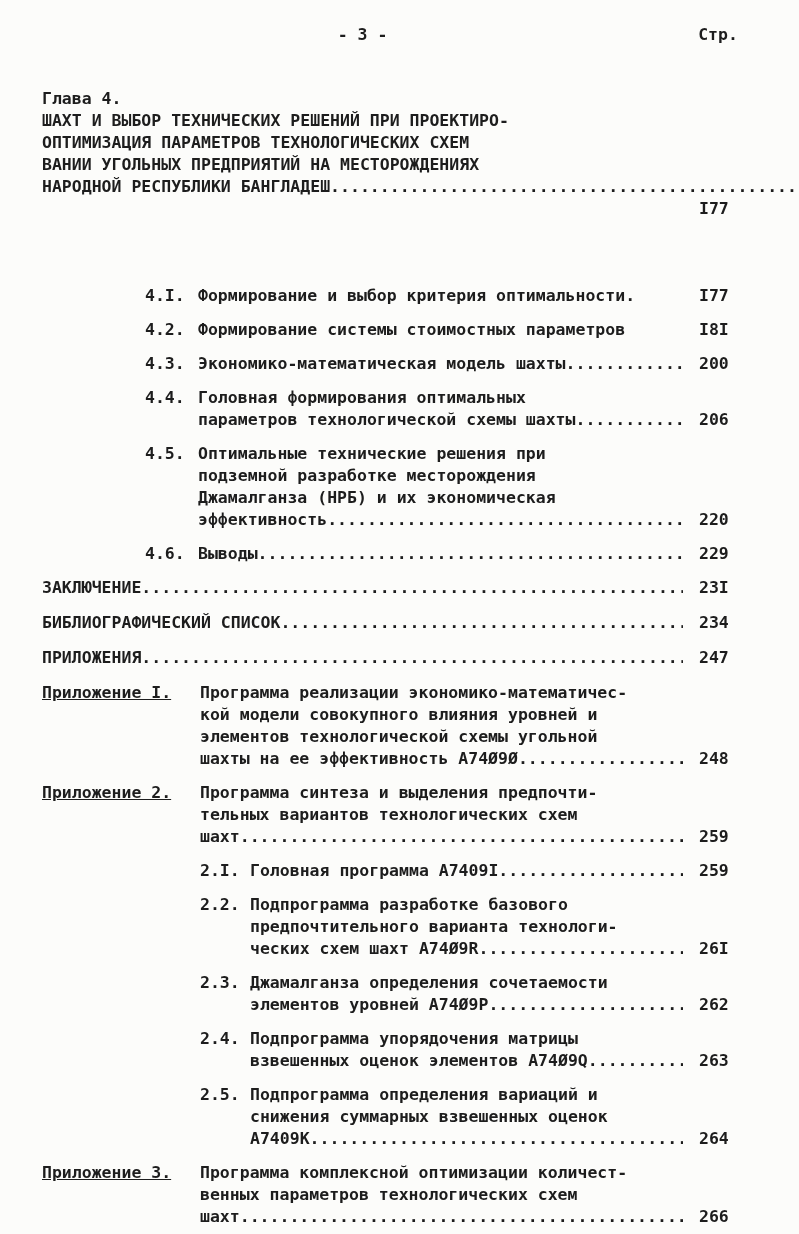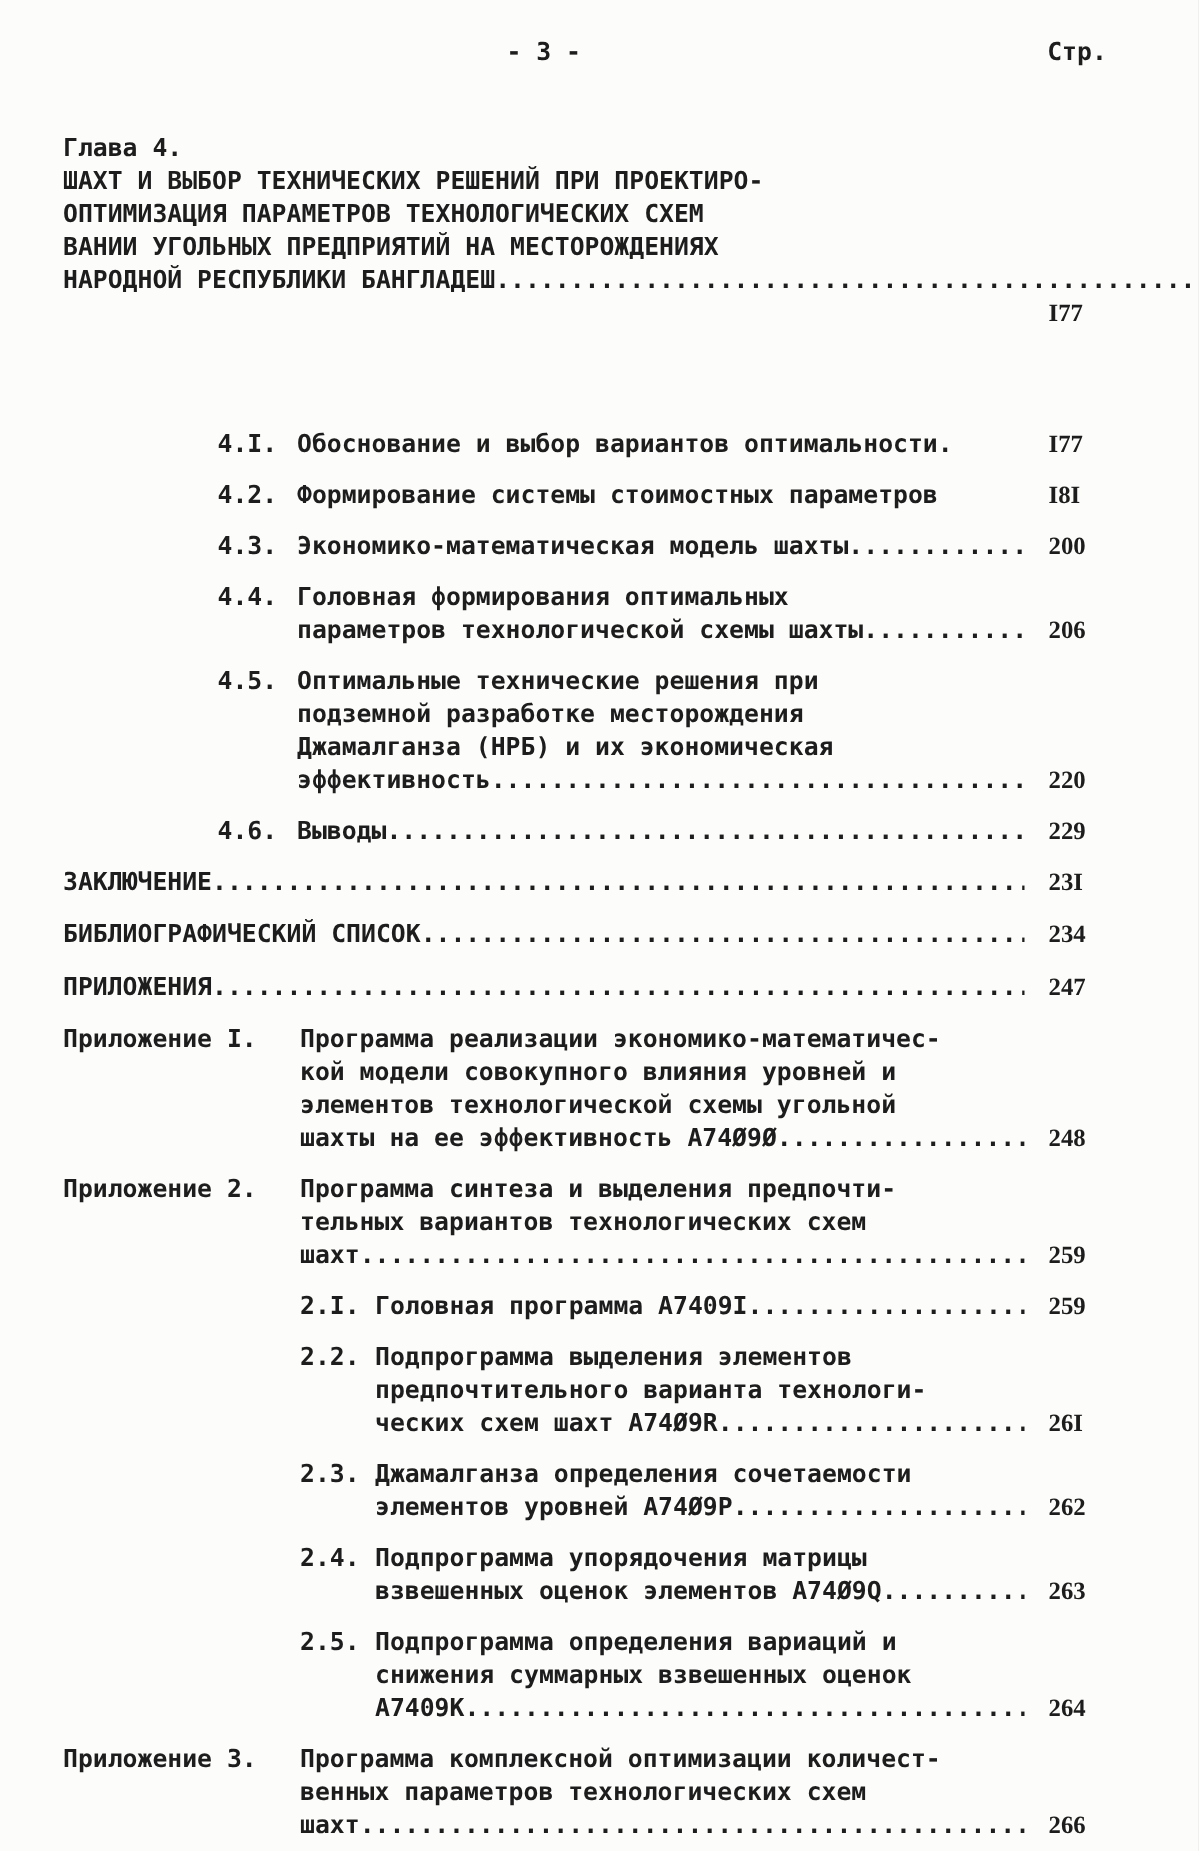--- a/index.html
+++ b/index.html
@@ -49,42 +49,41 @@
     flex: 1 1 auto;
     min-width: 0;
   }
   .entry-page {
     flex: 0 0 70px;
     width: 70px;
     padding-left: 16px;
     box-sizing: border-box;
     align-self: flex-end;
     white-space: nowrap;
-    font-family: Liberation Serif, serif;
   }
   .line { white-space: nowrap; }
   .line.with-leader {
     display: flex;
     text-align: center;
   }
   .line-text { flex: 0 0 auto; }
   .leader {
     flex: 1 1 auto;
     overflow: hidden;
     white-space: nowrap;
   }
   .leader::before {
     content: "..........................................................................................";
   }
   
   .level-chapter .entry-label   { width: 103px; }
   .level-section                { padding-left: 103px; }
   .level-section .entry-label   { width: 53px; }
   .level-plain .entry-label     { width: 0; }
-  .level-appendix .entry-label  { width: 158px; }
+  .level-appendix .entry-label  { width: 158px; text-decoration: underline; }
   .level-subappendix            { padding-left: 158px; }
   .level-subappendix .entry-label { width: 50px; }
   .level-chapter { margin-bottom: 17px; flex-direction: column; }
   .level-plain   { margin-bottom: 13px; }
 </style>
 </head>
 <body>
 
 <div class="page">
 
@@ -104,21 +103,21 @@
             <span class="line-text">НАРОДНОЙ РЕСПУБЛИКИ БАНГЛАДЕШ</span>
             <span class="leader"></span>
           </div>
         </div>
       <div class="entry-page">I77</div>
     </div>
 
     <div class="entry level-section">
       <div class="entry-label">4.I.</div>
       <div class="entry-body">
-          <div class="line"><span class="line-text">Обоснование и выбор вариантов оптимальности.</span></div>
+          <div class="line"><span class="line-text">Формирование и выбор критерия оптимальности.</span></div>
         </div>
       <div class="entry-page">I77</div>
     </div>
 
     <div class="entry level-section">
       <div class="entry-label">4.2.</div>
       <div class="entry-body">
           <div class="line"><span class="line-text">Формирование системы стоимостных параметров</span></div>
         </div>
       <div class="entry-page">I8I</div>
@@ -239,21 +238,21 @@
             <span class="line-text">Головная программа А7409I</span>
             <span class="leader"></span>
           </div>
         </div>
       <div class="entry-page">259</div>
     </div>
 
     <div class="entry level-subappendix">
       <div class="entry-label">2.2.</div>
       <div class="entry-body">
-          <div class="line"><span class="line-text">Подпрограмма выделения элементов</span></div>
+          <div class="line"><span class="line-text">Подпрограмма разработке базового</span></div>
           <div class="line"><span class="line-text">предпочтительного варианта технологи-</span></div>
           <div class="line with-leader">
             <span class="line-text">ческих схем шахт А74Ø9R</span>
             <span class="leader"></span>
           </div>
         </div>
       <div class="entry-page">26I</div>
     </div>
 
     <div class="entry level-subappendix">

